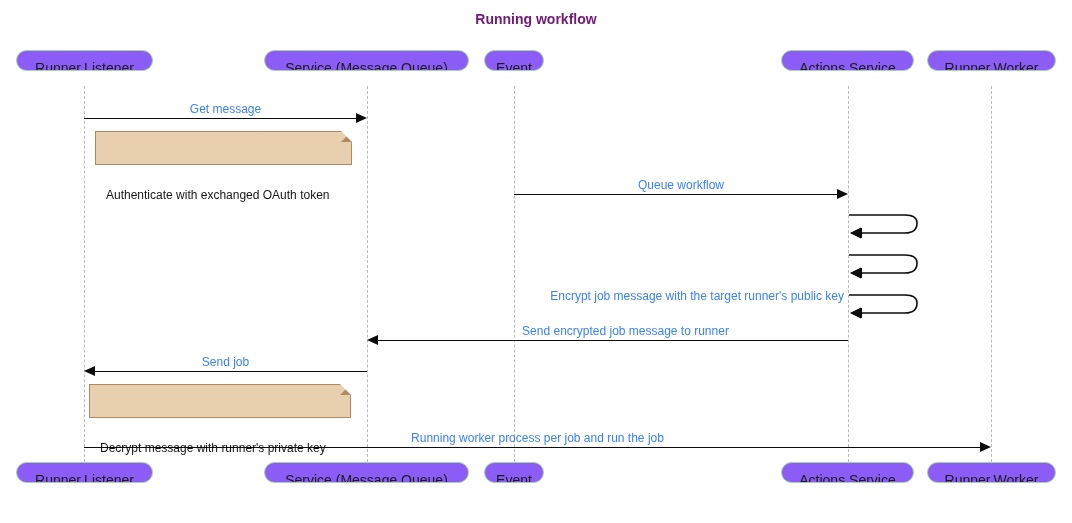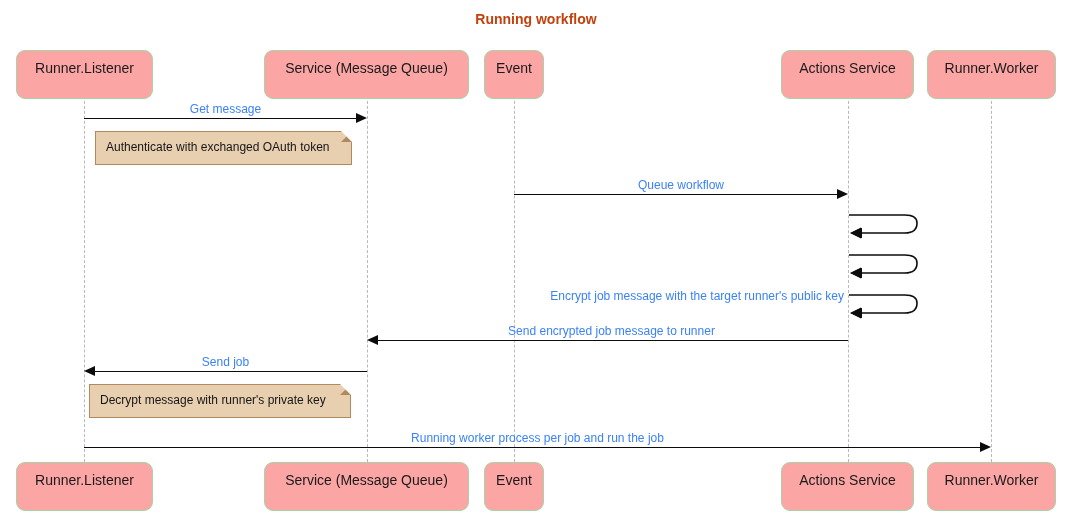--- a/index.html
+++ b/index.html
@@ -20,31 +20,31 @@
     height: 523px;
   }
   .title {
     position: absolute;
     left: 0;
     top: 11px;
     width: 1072px;
     text-align: center;
     font-size: 14px;
     font-weight: bold;
-    color: #c2410c;
+    color: #701a75;
   }
   .participant {
     position: absolute;
     box-sizing: border-box;
-    height: 49px;
+    height: 21px;
     line-height: 34px;
     text-align: center;
-    background: #fca5a5;
+    background: #8b5cf6;
     border: 1px solid #a6d4a8;
-    border-radius: 9px;
+    border-radius: 18px;
     font-size: 14px;
     color: #1a1a1a;
     white-space: nowrap;
     overflow: hidden;
   }
   .lifeline {
     position: absolute;
     width: 0;
     border-left: 1px dashed #b9b9b9;
   }
@@ -83,20 +83,21 @@
     border: 1px solid #b08a5e;
     font-size: 12px;
     color: #161616;
     white-space: nowrap;
     overflow: visible;
   }
   .note .note-text {
     display: block;
     padding: 7px 9px 7px 10px;
     line-height: 16px;
+    margin-top: 48px;
   }
   .note .fold {
     position: absolute;
     top: -1px;
     right: -1px;
     width: 0;
     height: 0;
     border-left: 11px solid transparent;
     border-top: 11px solid #ffffff;
   }
@@ -168,21 +169,21 @@
 
   <div class="msg-label rightalign" style="left:449px; top:289px; width:395px;">Encrypt job message with the target runner's public key</div>
   <div class="selfloop" style="left:849px; top:293px;">
     <svg width="80" height="26" viewBox="0 0 80 26">
       <path d="M 0 2 L 56 2 Q 68 2 68 10 Q 68 20 56 20 L 12 20" fill="none" stroke="#0c0c0c" stroke-width="1.6"></path>
       <polygon points="12,14.5 12,25.5 1,20 " fill="#0c0c0c"></polygon>
       <polygon points="13,14.8 13,25.2 1.5,20" fill="#0c0c0c"></polygon>
     </svg>
   </div>
 
-  <div class="msg-label" style="left:371px; top:324px; width:481px;">Send encrypted job message to runner</div>
+  <div class="msg-label" style="left:385px; top:324px; width:481px;">Send encrypted job message to runner</div>
   <div class="msg-line" style="left:378px; top:340px; width:470px;"></div>
   <div class="arrow-head left" style="left:367px; top:334.5px;"></div>
 
   <div class="msg-label" style="left:84px; top:355px; width:283px;">Send job</div>
   <div class="msg-line" style="left:95px; top:371px; width:272px;"></div>
   <div class="arrow-head left" style="left:84px; top:365.5px;"></div>
 
   <div class="note" style="left:89px; top:384px; width:262px; height:34px;">
     <span class="fold-edge"></span>
     <span class="fold"></span>

